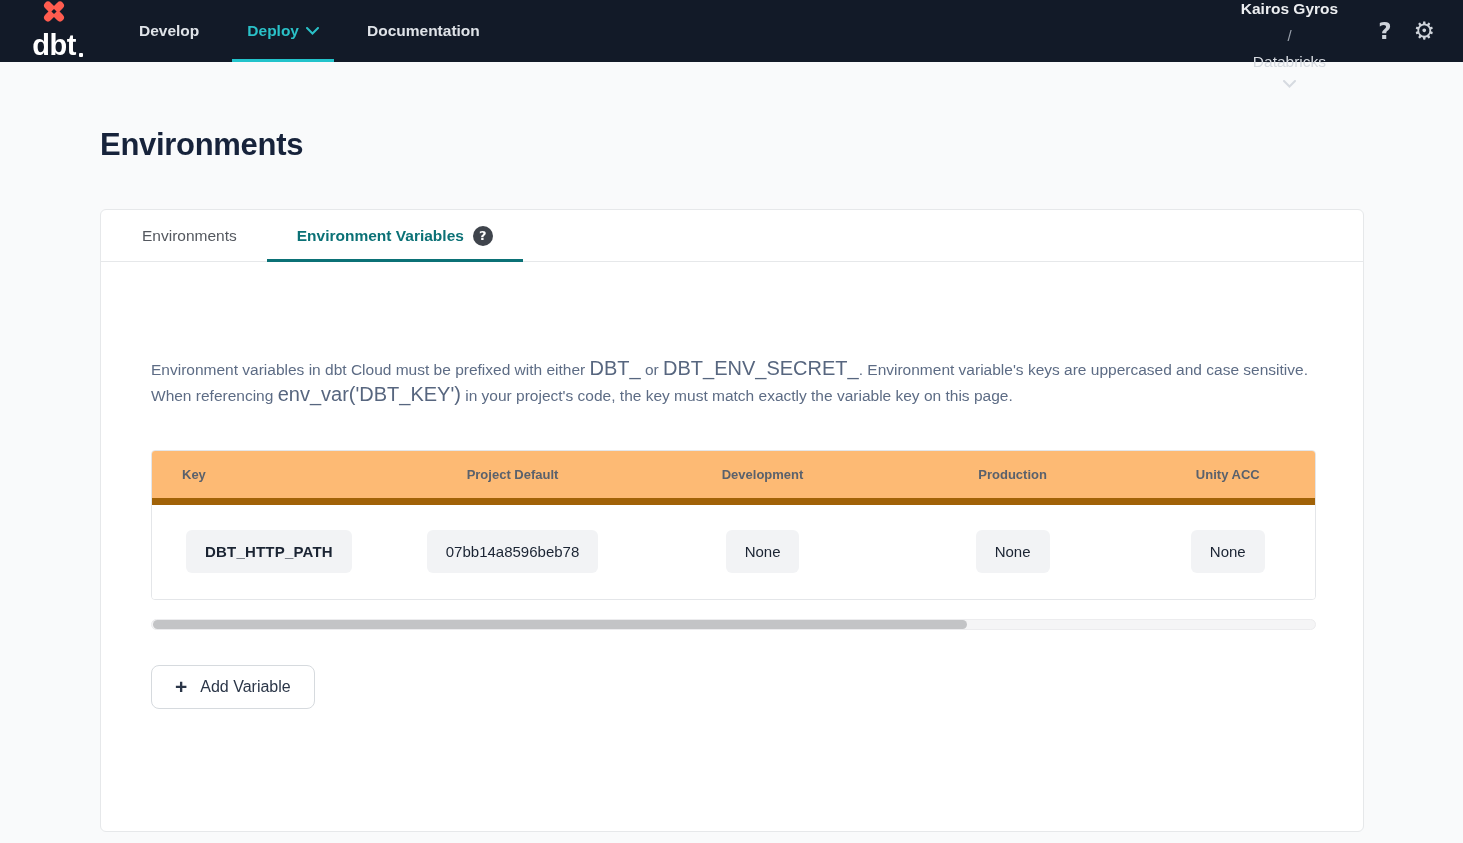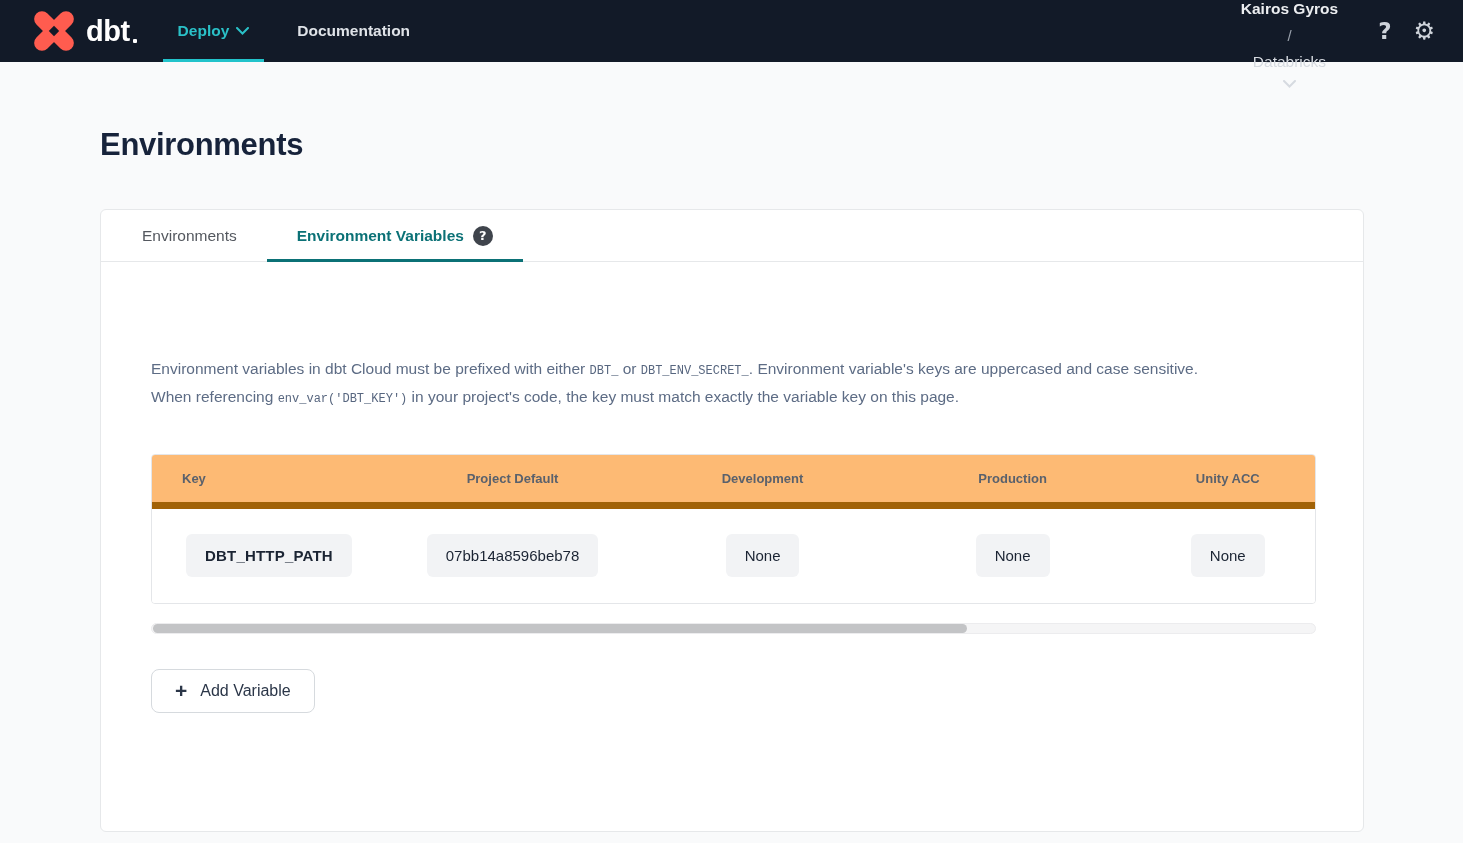--- a/index.html
+++ b/index.html
@@ -9,21 +9,21 @@
     background: #f9fafb;
     color: #1b2433;
   }
 
   
   .topnav {
     height: 62px; background: #121a28;
     display: flex; align-items: stretch;
     padding: 0 28px;
   }
-  .brand { display: flex; align-items: center; gap: 6px; margin-right: 33px; }
+  .brand { display: flex; align-items: center; gap: 6px; margin-right: 44px; flex-direction: column; }
   .brand-text { color: #ffffff; font-size: 29px; font-weight: 700; letter-spacing: -0.5px; position: relative; }
   .brand-text::after { content: ""; position: absolute; right: -7px; bottom: 5px; width: 4px; height: 4px; background: #fff; border-radius: 1px; }
   .nav-items { display: flex; align-items: stretch; gap: 18px; }
   .nav-item {
     position: relative; display: flex; align-items: center; gap: 7px;
     padding: 0 15px; font-size: 15.5px; font-weight: 600; color: #dfe3e8; cursor: pointer;
   }
   .nav-item.active { color: #2ac1c8; }
   .nav-item.active .active-underline {
     position: absolute; left: 0; right: 0; bottom: 0; height: 3px; background: #22c3cb;
@@ -62,21 +62,21 @@
   .tab-help {
     width: 20px; height: 20px; border-radius: 50%; background: #3f444c; color: #ffffff;
     font-size: 13px; font-weight: 700; display: flex; align-items: center; justify-content: center;
     font-family: "DejaVu Sans", sans-serif;
   }
 
   .card-body { padding: 0 47px 0 50px; }
 
   
   .description { margin-top: 94px; font-size: 15.5px; line-height: 25px; color: #5d6c85; }
-  .description .code { font-family: Liberation Mono, monospace; font-size: 12px; color: #57667f; }
+  .description .code { font-family: Liberation Sans, sans-serif; font-size: 20px; color: #57667f; }
 
   
   .var-table-wrap { margin-top: 42px; border: 1px solid #e4e6e9; border-radius: 4px; overflow: hidden; }
   table.var-table { width: 100%; border-collapse: collapse; }
   .var-table thead th {
     height: 50px; background: #fdba74; border-bottom: 7px solid #a16207;
     font-size: 13px; font-weight: 600; color: #5a616c; text-align: center;
   }
   .var-table thead th:first-child { text-align: left; padding-left: 30px; }
   .var-table tbody td { height: 98px; text-align: center; background: #ffffff; }
@@ -116,20 +116,23 @@
       <g fill="#ff5c4f">
         <rect x="33" y="-4" width="34" height="108" rx="17" transform="rotate(45 50 50)"></rect>
         <rect x="33" y="-4" width="34" height="108" rx="17" transform="rotate(-45 50 50)"></rect>
       </g>
       <rect x="42" y="42" width="16" height="16" fill="#121a28" transform="rotate(45 50 50)"></rect>
     </svg>
     <span class="brand-text">dbt</span>
   </div>
 
   <nav class="nav-items">
+    <div class="nav-item">
+      <span>Develop</span>
+    </div>
     <div class="nav-item active">
       <span>Deploy</span>
       <svg width="13" height="8" viewBox="0 0 13 8">
         <path d="M1 1 L6.5 6.5 L12 1" fill="none" stroke="#2ac1c8" stroke-width="2" stroke-linecap="round"></path>
       </svg>
       <div class="active-underline"></div>
     </div>
     <div class="nav-item">
       <span>Documentation</span>
     </div>

